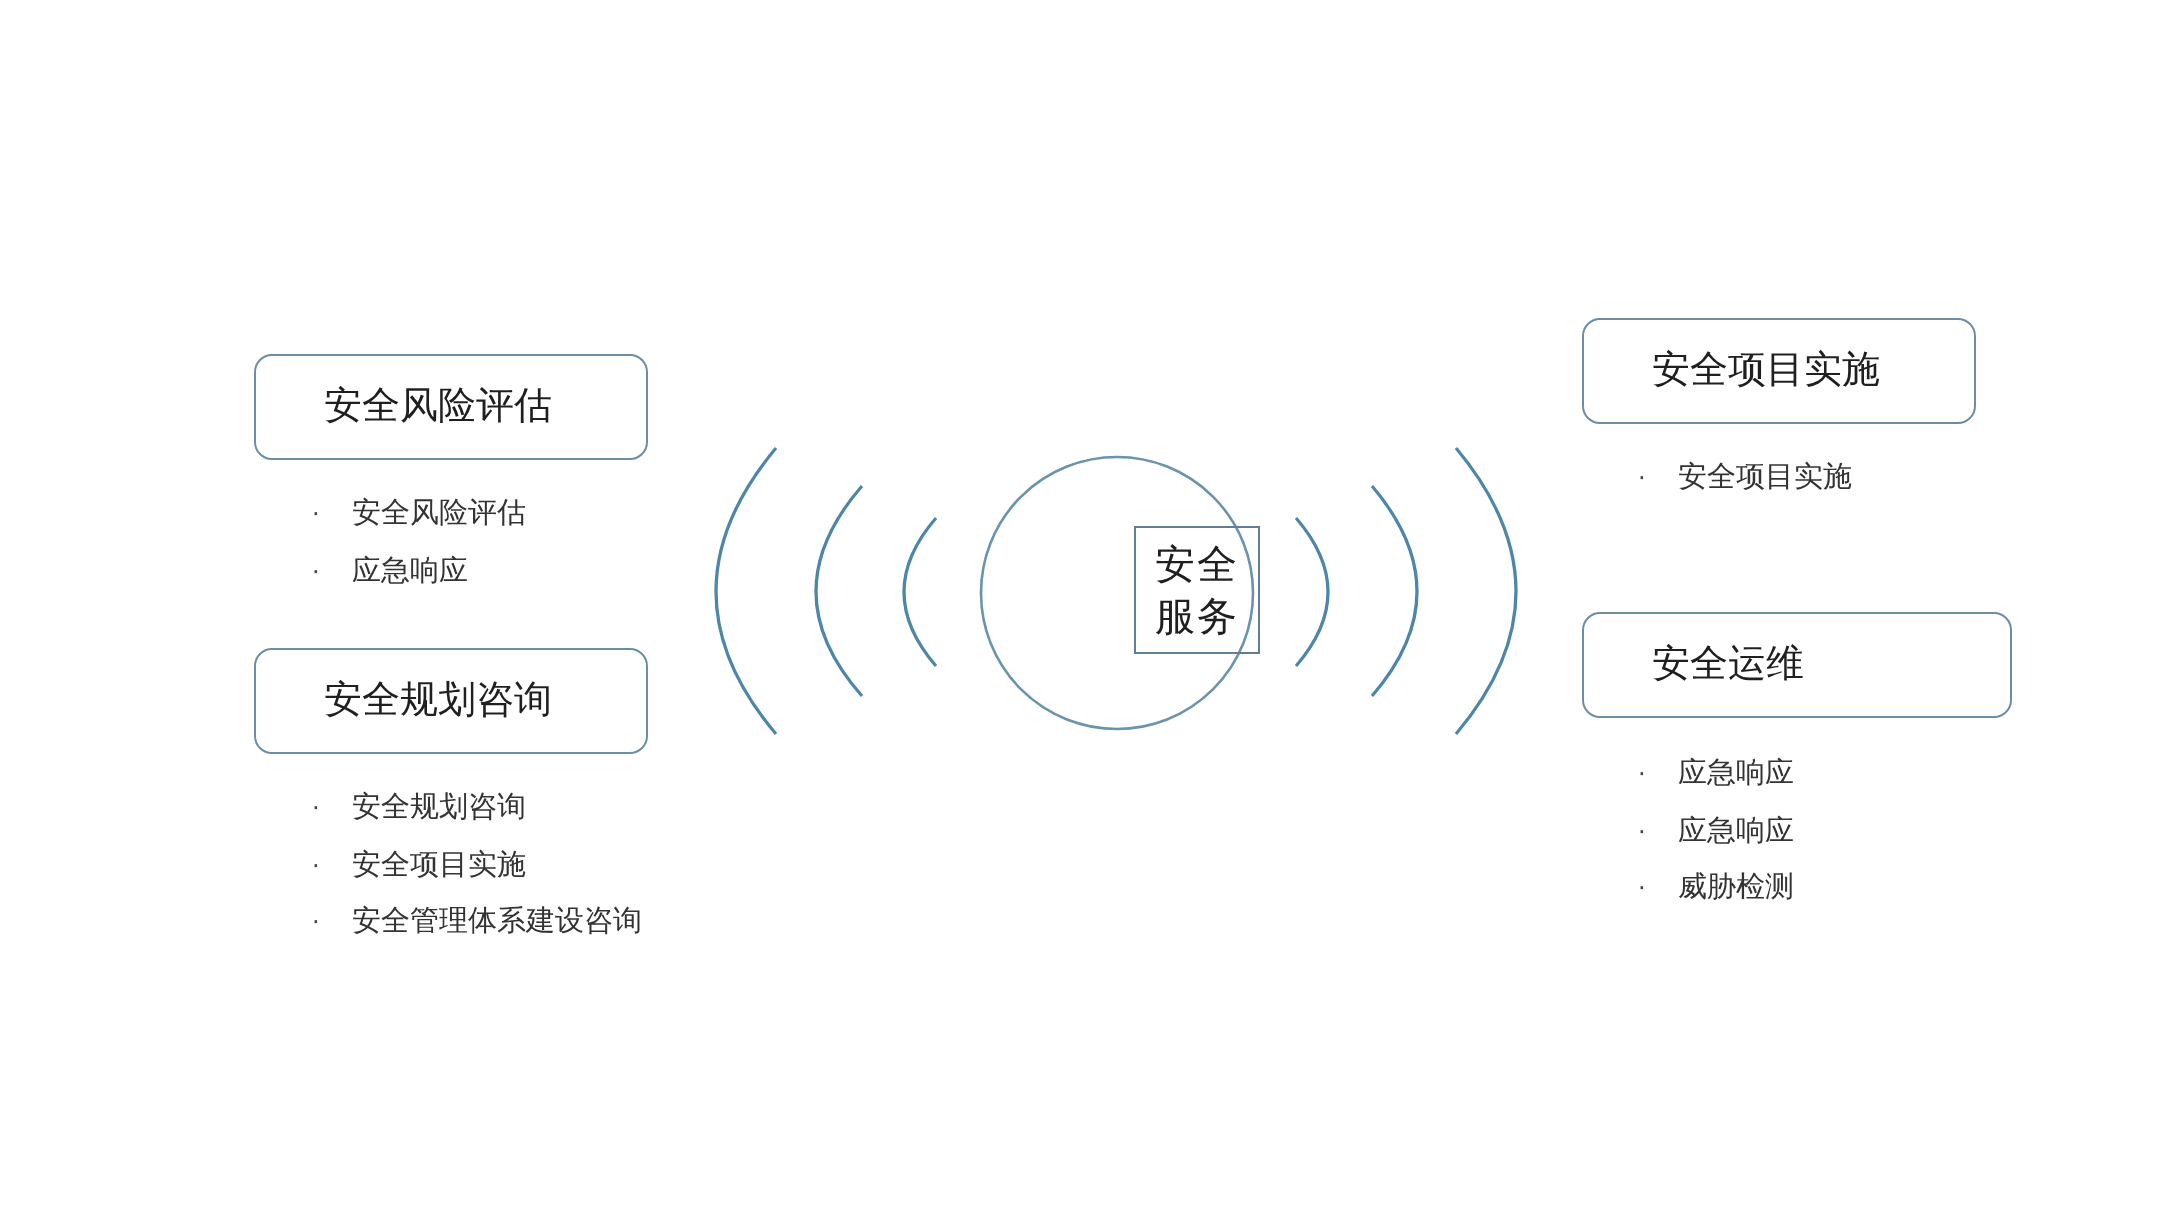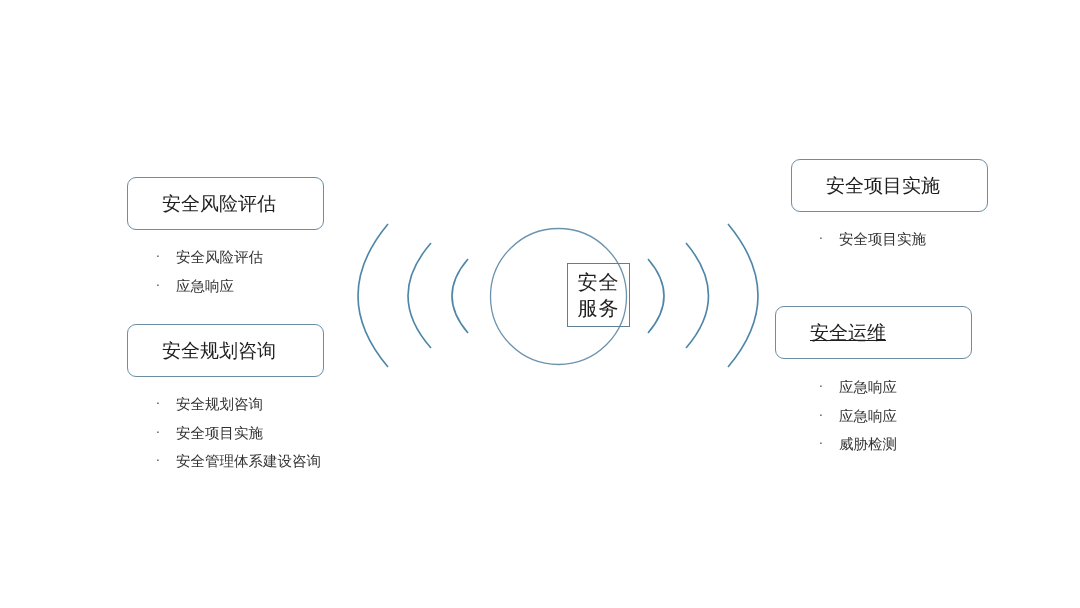--- a/index.html
+++ b/index.html
@@ -53,20 +53,20 @@
   <li><span class="dot">·</span><span>安全管理体系建设咨询</span></li>
 </ul>
 
 <div class="box" style="left:791px; top:159px; width:197px; height:53px;">
   <span>安全项目实施</span>
 </div>
 <ul class="list" style="left:819px; top:225px;">
   <li><span class="dot">·</span><span>安全项目实施</span></li>
 </ul>
 
-<div class="box" style="left:775px; top:306px; width:197px; height:53px;text-decoration:underline;">
+<div class="box" style="left:791px; top:306px; width:215px; height:53px;">
   <span>安全运维</span>
 </div>
 <ul class="list" style="left:819px; top:373px;">
   <li><span class="dot">·</span><span>应急响应</span></li>
   <li><span class="dot">·</span><span>应急响应</span></li>
   <li><span class="dot">·</span><span>威胁检测</span></li>
 </ul>
 
 </body></html>

